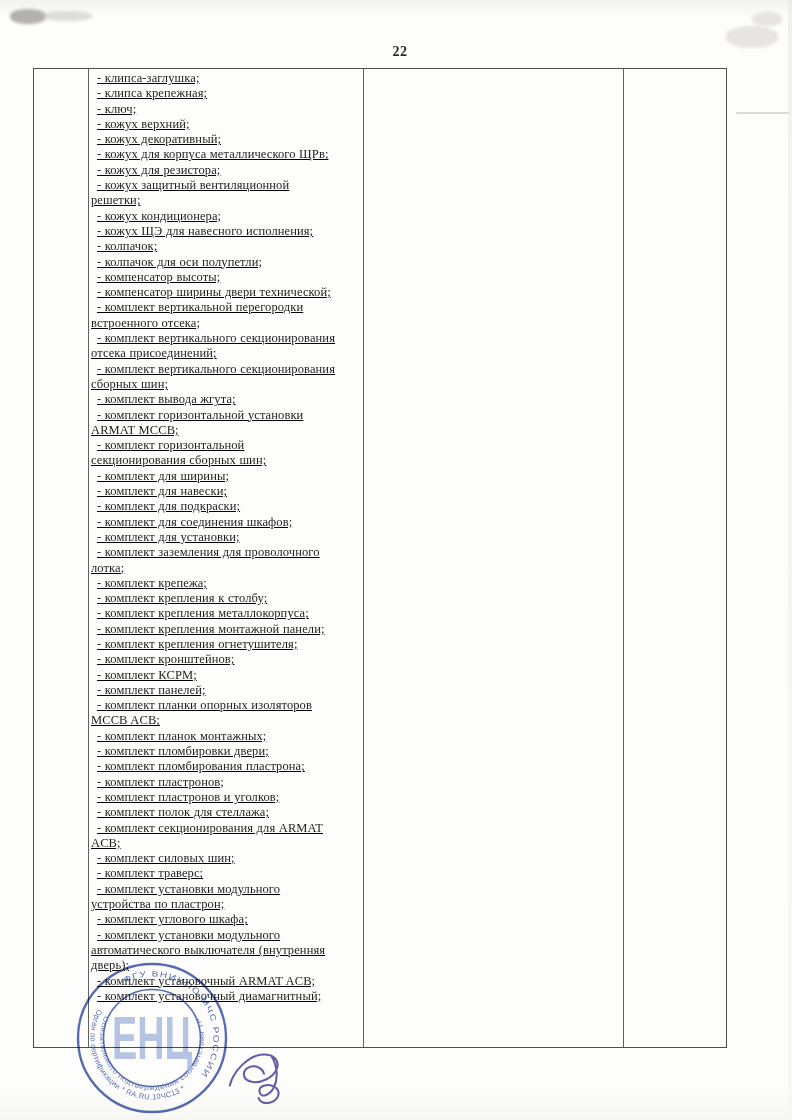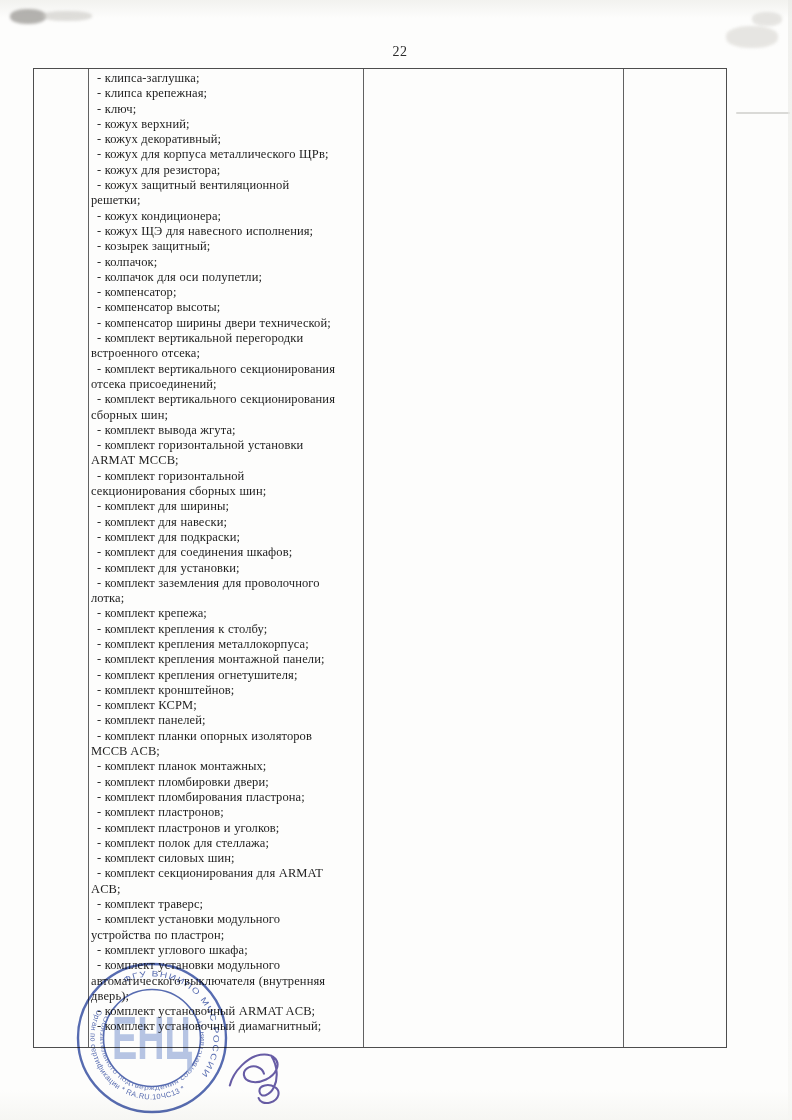--- a/index.html
+++ b/index.html
@@ -13,30 +13,30 @@
   .artifact{position:absolute;border-radius:45%;filter:blur(1.5px);pointer-events:none;}
   .sm-tl{left:10px;top:9px;width:36px;height:15px;background:#9b9995;opacity:.75;}
   .sm-tl2{left:42px;top:11px;width:50px;height:10px;background:#c6c4bf;opacity:.55;}
   .sm-tr{left:726px;top:26px;width:52px;height:22px;background:#d8d6d1;opacity:.6;}
   .sm-tr2{left:752px;top:12px;width:30px;height:14px;background:#cfcdc8;opacity:.5;}
   .sm-line{left:736px;top:112px;width:54px;height:2px;background:#d2d2ce;opacity:.8;border-radius:1px;filter:blur(.6px);}
   .edge-r{position:absolute;right:0;top:0;width:4px;height:100%;background:linear-gradient(180deg,#e9e9e5,#f5f5f2);opacity:.6;}
   
   .page-number{
     position:absolute;left:376px;top:44px;width:48px;text-align:center;
-    font-size:14px;color:#2a2a2a;letter-spacing:.5px;
+    font-size:14px;color:#2a2a2a;letter-spacing:.5px;font-weight:bold;
   }
   
   .doc-table{
     position:absolute;left:33px;top:68px;width:694px;height:980px;
     border:1.4px solid #4d4d4d;box-sizing:border-box;
     display:grid;grid-template-columns:55px 275px 260px auto;
     background:transparent;
   }
-  .col{border-right:1px solid #616161;box-sizing:border-box;overflow:hidden;}
+  .col{border-right:1px solid #616161;box-sizing:border-box;overflow:hidden;text-decoration:underline;}
   .col:last-child{border-right:none;}
   .col-parts{padding:2px 21px 0 2px;}
   .item{
     margin:0;text-indent:6px;
     font-size:12.5px;line-height:15.3px;color:#1e1e1e;
     letter-spacing:.1px;word-spacing:.3px;
   }
   
   .stamp{position:absolute;left:72px;top:958px;width:160px;height:160px;
     mix-blend-mode:multiply;opacity:.88;}
@@ -70,24 +70,22 @@
         <p class="item">- клипса-заглушка;</p>
         <p class="item">- клипса крепежная;</p>
         <p class="item">- ключ;</p>
         <p class="item">- кожух верхний;</p>
         <p class="item">- кожух декоративный;</p>
         <p class="item">- кожух для корпуса металлического ЩРв;</p>
         <p class="item">- кожух для резистора;</p>
         <p class="item">- кожух защитный вентиляционной решетки;</p>
         <p class="item">- кожух кондиционера;</p>
         <p class="item">- кожух ЩЭ для навесного исполнения;</p>
-        <p class="item">- козырек защитный;</p>
         <p class="item">- колпачок;</p>
         <p class="item">- колпачок для оси полупетли;</p>
-        <p class="item">- компенсатор;</p>
         <p class="item">- компенсатор высоты;</p>
         <p class="item">- компенсатор ширины двери технической;</p>
         <p class="item">- комплект вертикальной перегородки встроенного отсека;</p>
         <p class="item">- комплект вертикального секционирования отсека присоединений;</p>
         <p class="item">- комплект вертикального секционирования сборных шин;</p>
         <p class="item">- комплект вывода жгута;</p>
         <p class="item">- комплект горизонтальной установки ARMAT MCCB;</p>
         <p class="item">- комплект горизонтальной секционирования сборных шин;</p>
         <p class="item">- комплект для ширины;</p>
         <p class="item">- комплект для навески;</p>
@@ -103,22 +101,22 @@
         <p class="item">- комплект кронштейнов;</p>
         <p class="item">- комплект КСРМ;</p>
         <p class="item">- комплект панелей;</p>
         <p class="item">- комплект планки опорных изоляторов MCCB ACB;</p>
         <p class="item">- комплект планок монтажных;</p>
         <p class="item">- комплект пломбировки двери;</p>
         <p class="item">- комплект пломбирования пластрона;</p>
         <p class="item">- комплект пластронов;</p>
         <p class="item">- комплект пластронов и уголков;</p>
         <p class="item">- комплект полок для стеллажа;</p>
+        <p class="item">- комплект секционирования для ARMAT ACB;</p>
         <p class="item">- комплект силовых шин;</p>
-        <p class="item">- комплект секционирования для ARMAT ACB;</p>
         <p class="item">- комплект траверс;</p>
         <p class="item">- комплект установки модульного устройства по пластрон;</p>
         <p class="item">- комплект углового шкафа;</p>
         <p class="item">- комплект установки модульного автоматического выключателя (внутренняя дверь);</p>
         <p class="item">- комплект установочный ARMAT ACB;</p>
         <p class="item">- комплект установочный диамагнитный;</p>
       </div>
     <div class="col"></div>
     <div class="col"></div>
   </div>

